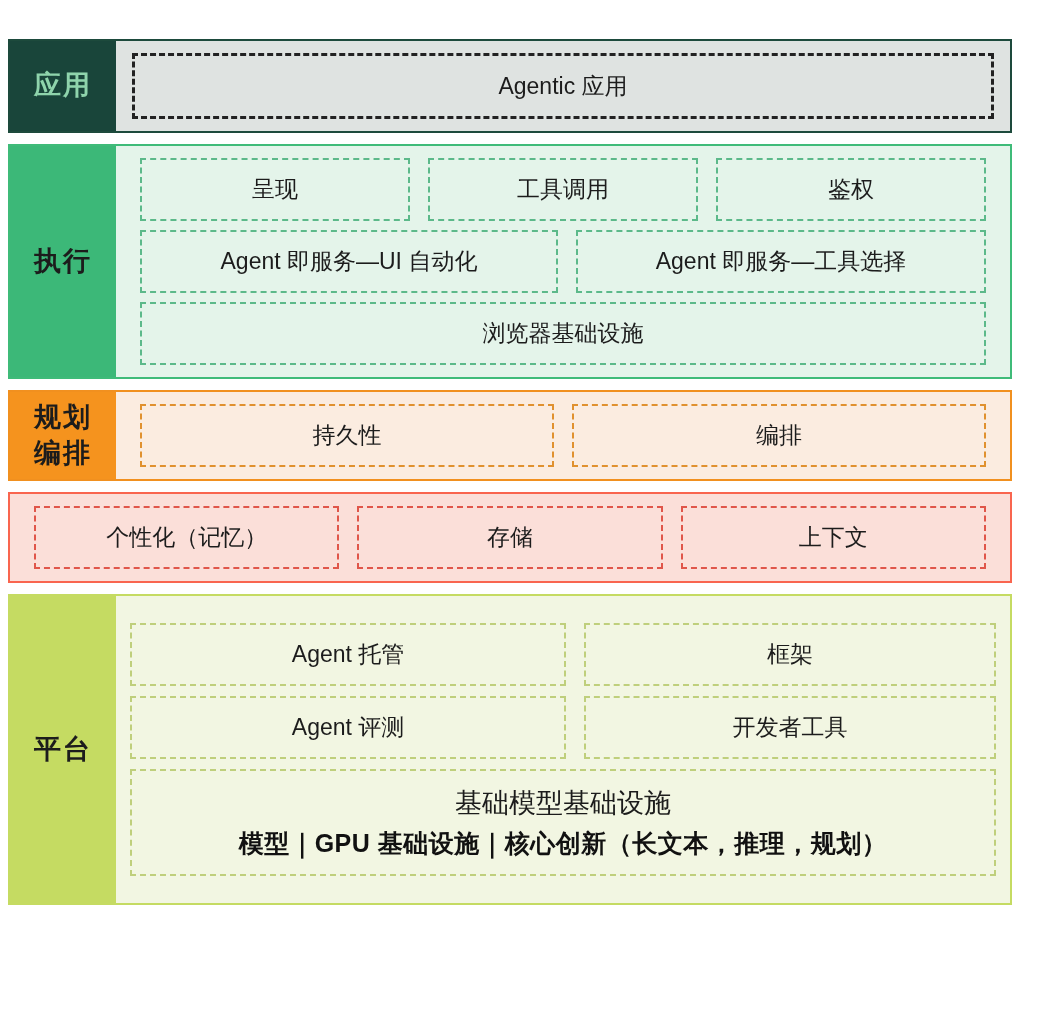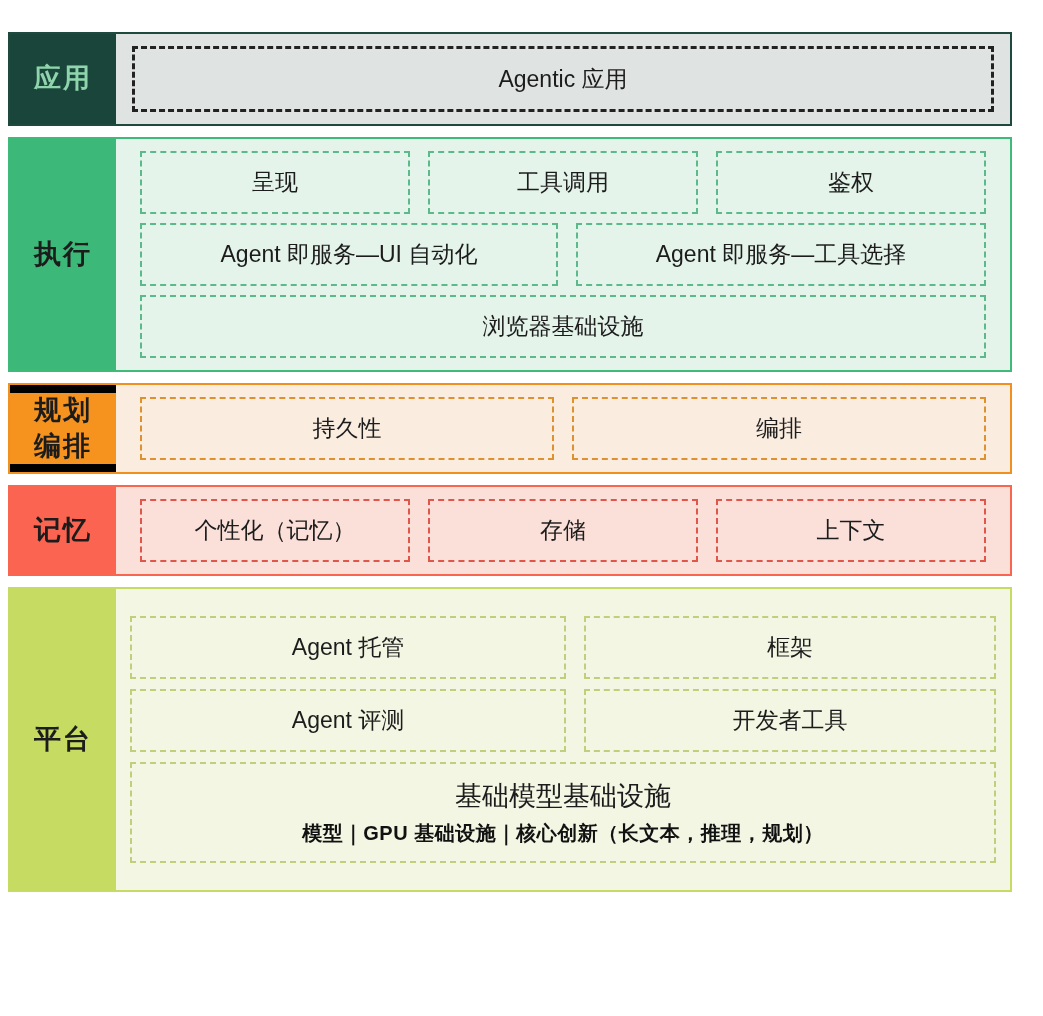--- a/index.html
+++ b/index.html
@@ -9,21 +9,21 @@
   }
   body {
     width: 1043px;
     height: 1016px;
     font-family: "Liberation Sans", "DejaVu Sans", sans-serif;
     overflow: hidden;
   }
   .stack {
     position: absolute;
     left: 8px;
-    top: 32px;
+    top: 39px;
     width: 1004px;
     display: flex;
     flex-direction: column;
     gap: 11px;
   }
   .layer {
     display: flex;
     align-items: stretch;
     box-sizing: border-box;
     border: 2px solid #000;
@@ -98,22 +98,21 @@
     background: #e4f4ea;
   }
   .layer-exec .cell {
     border: 2px dashed #5cb98a;
     min-height: 52px;
   }
 
   
   .layer-plan {
     border-color: #f1901f;
-    background: #000000;
-    align-items: center;
+    background: #fca5a5;
   }
   .layer-plan .layer-label {
     background: #f5931e;
     color: #1c1c1c;
   }
   .layer-plan .layer-body {
     background: #fbece0;
   }
   .layer-plan .cell {
     border: 2px dashed #e0912f;
@@ -160,21 +159,21 @@
 
   .cell-foundation {
     min-height: 78px !important;
     gap: 6px;
   }
   .cell-foundation .line-1 {
     font-size: 27px;
     color: #1c1c1c;
   }
   .cell-foundation .line-2 {
-    font-size: 20px;
+    font-size: 25px;
     font-weight: bold;
     color: #111111;
     letter-spacing: 0.5px;
   }
 
   .layer-exec .row-aas .cell:first-child { flex: 1.01 1 0; }
   .layer-exec .row-aas .cell:last-child  { flex: 0.99 1 0; justify-content: flex-end; }
 </style>
 </head>
 <body>
@@ -237,23 +236,20 @@
           <span>持久性</span>
         </div>
         <div class="cell">
           <span>编排</span>
         </div>
       </div>
     </div>
   </div>
 
   <div class="layer layer-mem">
-    <div class="layer-label">
-      <span>记忆</span>
-    </div>
     <div class="layer-body">
       <div class="row">
         <div class="cell">
           <span>个性化（记忆）</span>
         </div>
         <div class="cell">
           <span>存储</span>
         </div>
         <div class="cell">
           <span>上下文</span>

